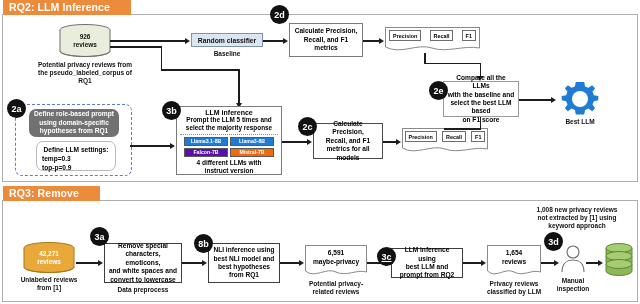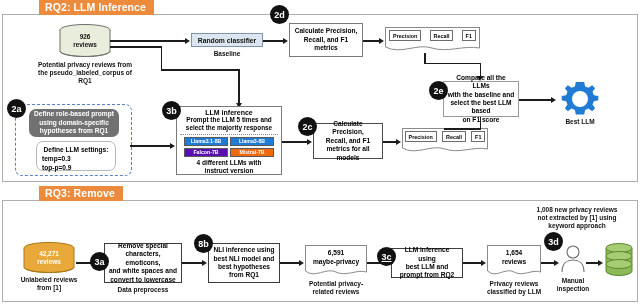--- a/index.html
+++ b/index.html
@@ -10,23 +10,22 @@
     color:#000;
     overflow:hidden;
     position:relative;
   }
   .panel{position:absolute;left:2px;border:1px solid #aeaeae;background:#fff;box-sizing:border-box;}
   #panel-rq2{top:14px;width:636px;height:168px;}
   #panel-rq3{top:200px;width:636px;height:102px;}
   .panel-tab{
     position:absolute;left:3px;height:15px;line-height:15px;
     background:#ED8B3C;color:#fff;font-size:10.5px;font-weight:bold;
-    padding:0 8px 0 6px;letter-spacing:.1px;white-space:nowrap;
+    padding:0 21px 0 6px;letter-spacing:.1px;white-space:nowrap;
     box-sizing:border-box;
-    margin-left:36px;
   }
   #tab-rq2{top:0px;}
   #tab-rq3{top:186px;}
 
   
   .node{position:absolute;box-sizing:border-box;}
 
   .procbox{
     border:1px solid #2b2b2b;background:#fff;
     display:flex;align-items:center;justify-content:center;
@@ -280,21 +279,21 @@
 <div class="ln lnh" style="left:76px;top:262px;width:24px;"></div>
 <div class="arrowhead ar-r" style="left:98px;top:259.5px;"></div>
 
 <div class="procbox node" style="left:104px;top:243px;width:78px;height:40px;flex-direction:column;border:1px solid #3d3d3d;">
   <div>Remove special</div>
   <div>characters, emoticons,</div>
   <div>and white spaces and</div>
   <div>convert to lowercase</div>
 </div>
 <div class="caption" style="left:104px;top:286px;width:78px;">Data preprocess</div>
-<div class="badge" style="left:90px;top:252px;">3a</div>
+<div class="badge" style="left:90px;top:227px;">3a</div>
 
 <div class="ln lnh" style="left:182px;top:262px;width:22px;"></div>
 <div class="arrowhead ar-r" style="left:202px;top:259.5px;"></div>
 
 <div class="procbox node" style="left:208px;top:243px;width:72px;height:40px;flex-direction:column;border:1px solid #3d3d3d;">
   <div>NLI inference using</div>
   <div>best NLI model and</div>
   <div>best hypotheses</div>
   <div>from RQ1</div>
 </div>

